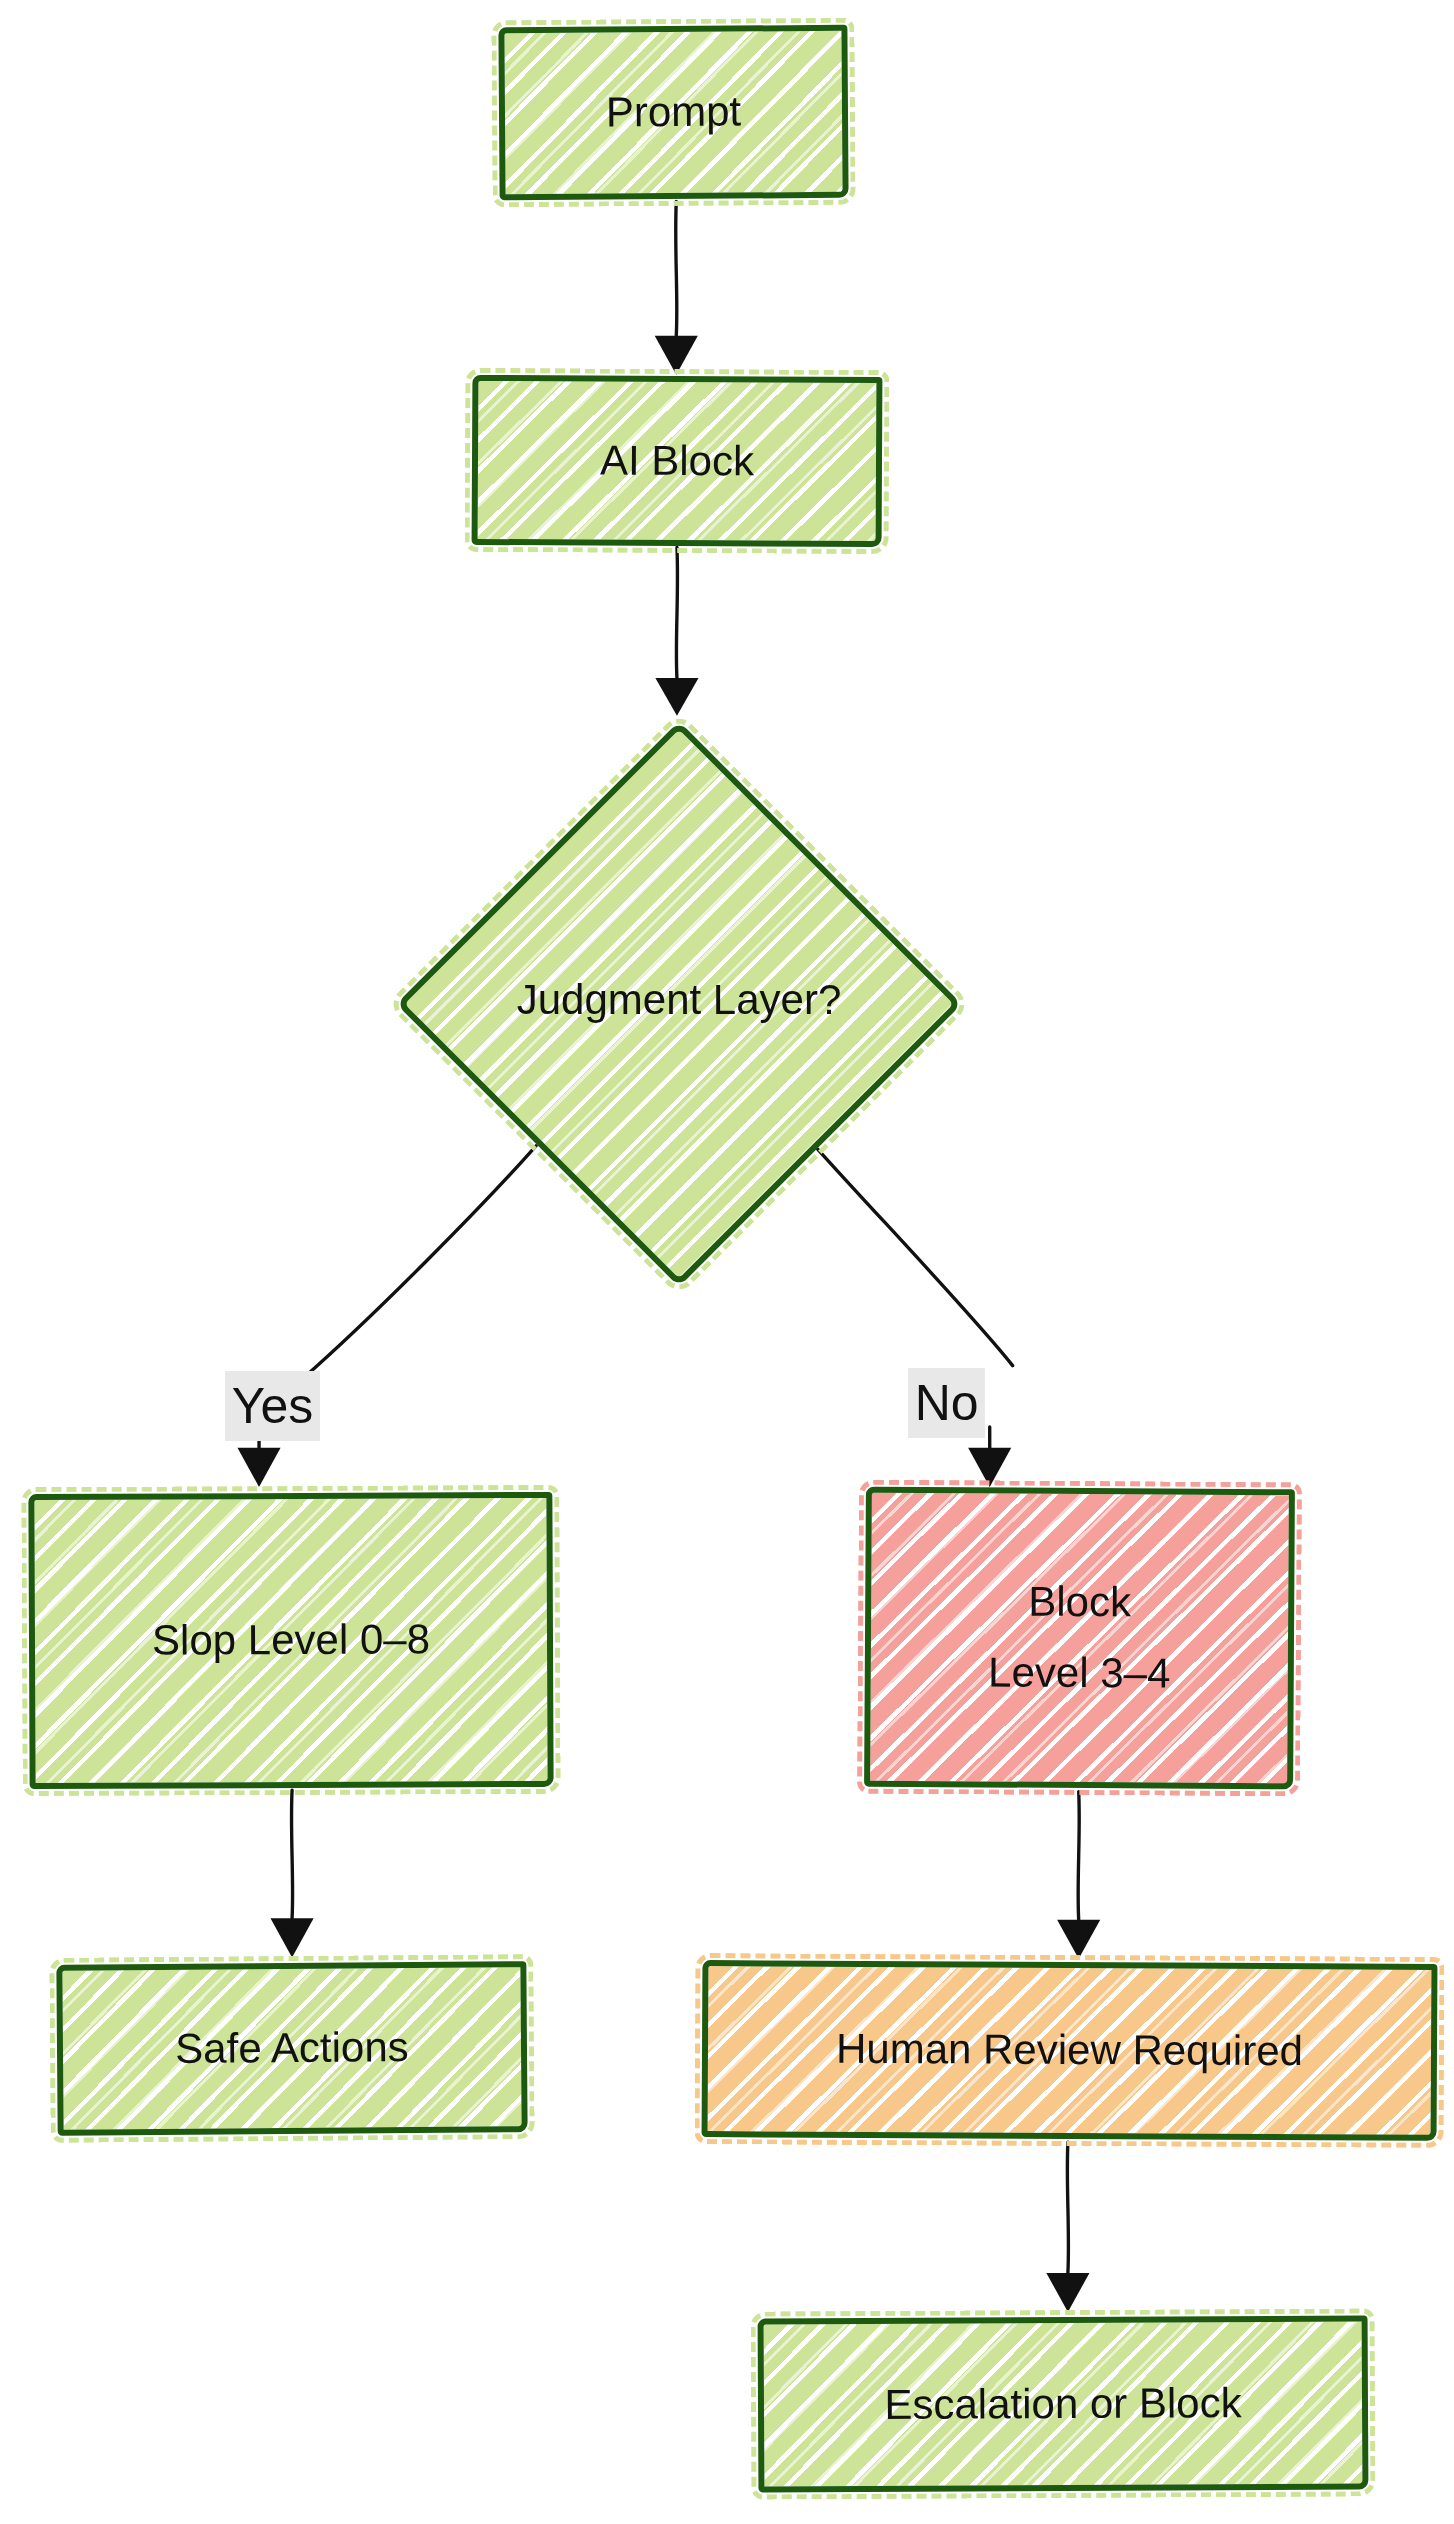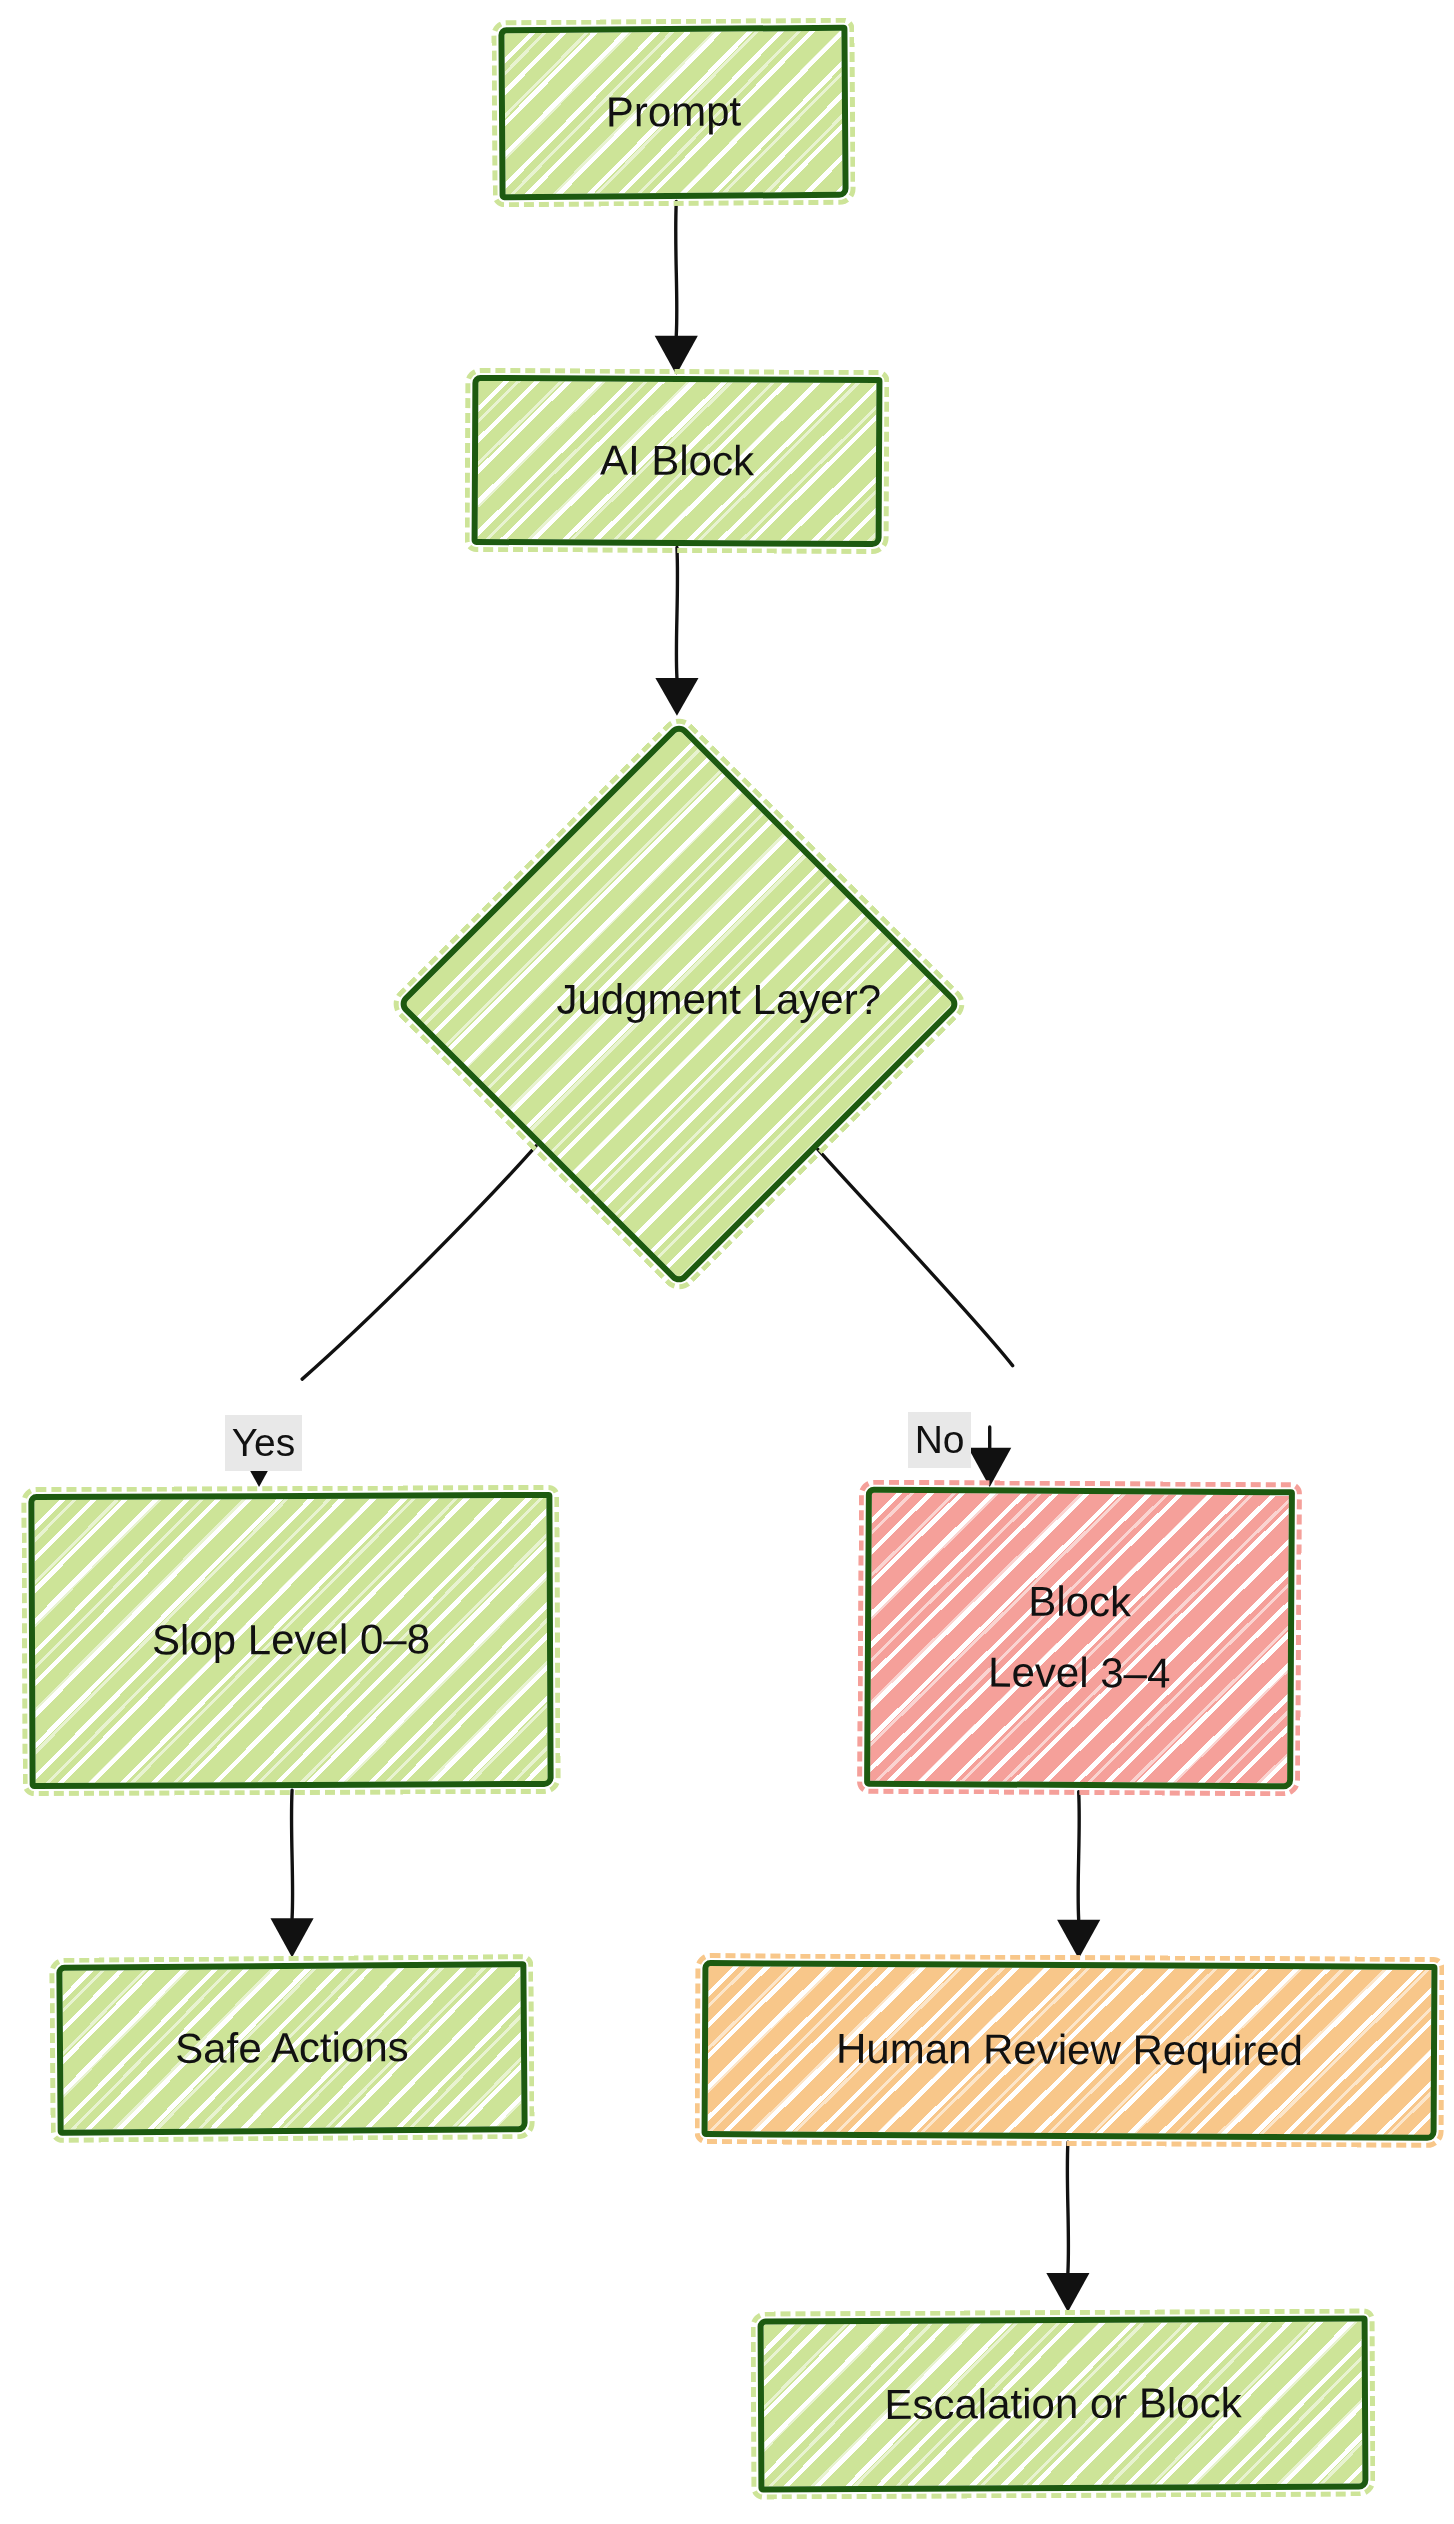--- a/index.html
+++ b/index.html
@@ -49,26 +49,26 @@
     transform:rotate(45deg);
     border:6px solid var(--node-green-border,#1d5a10);
     border-radius:10.8px;
     background:
       repeating-linear-gradient(90deg, rgba(255,255,255,0) 0 27px, rgba(255,255,255,.55) 27px 30px),
       repeating-linear-gradient(90deg, var(--node-green-fill,#cde498) 0 17.5px, #ffffff 17.5px 22px);
     outline:5.4px dashed var(--node-green-fill,#cde498);outline-offset:2px;
   }
   .diamond-label{
     position:absolute;z-index:2;left:477px;top:976px;width:404px;
-    text-align:right;font-size:42px;
+    text-align:center;font-size:42px;
   }
   .edge-label{
     position:absolute;z-index:3;
     background:var(--edge-label-bg,#e8e8e8);
-    font-size:39px;line-height:1.3;padding:2.7px 6.7px;margin-top:44px;
+    font-size:50px;line-height:1.3;padding:2.7px 6.7px;
   }
   #label-yes{left:225px;top:1371px;}
   #label-no{left:908px;top:1368px;}
 
   
   #node-prompt    {left:499px; top:25.6px;  width:349px;height:173px;transform:rotate(-0.4deg);}
   #node-ai-output {left:472px; top:376px; width:410px;height:170px;transform:rotate(0.3deg);}
   #node-verified  {left:29px;  top:1493px;width:524px;height:295px;transform:rotate(-0.25deg);}
   #node-slop      {left:865px;top:1488px;width:429px;height:300px;transform:rotate(0.35deg);}
   #node-safe      {left:57px;  top:1963px;width:470px;height:171px;transform:rotate(-0.45deg);}

